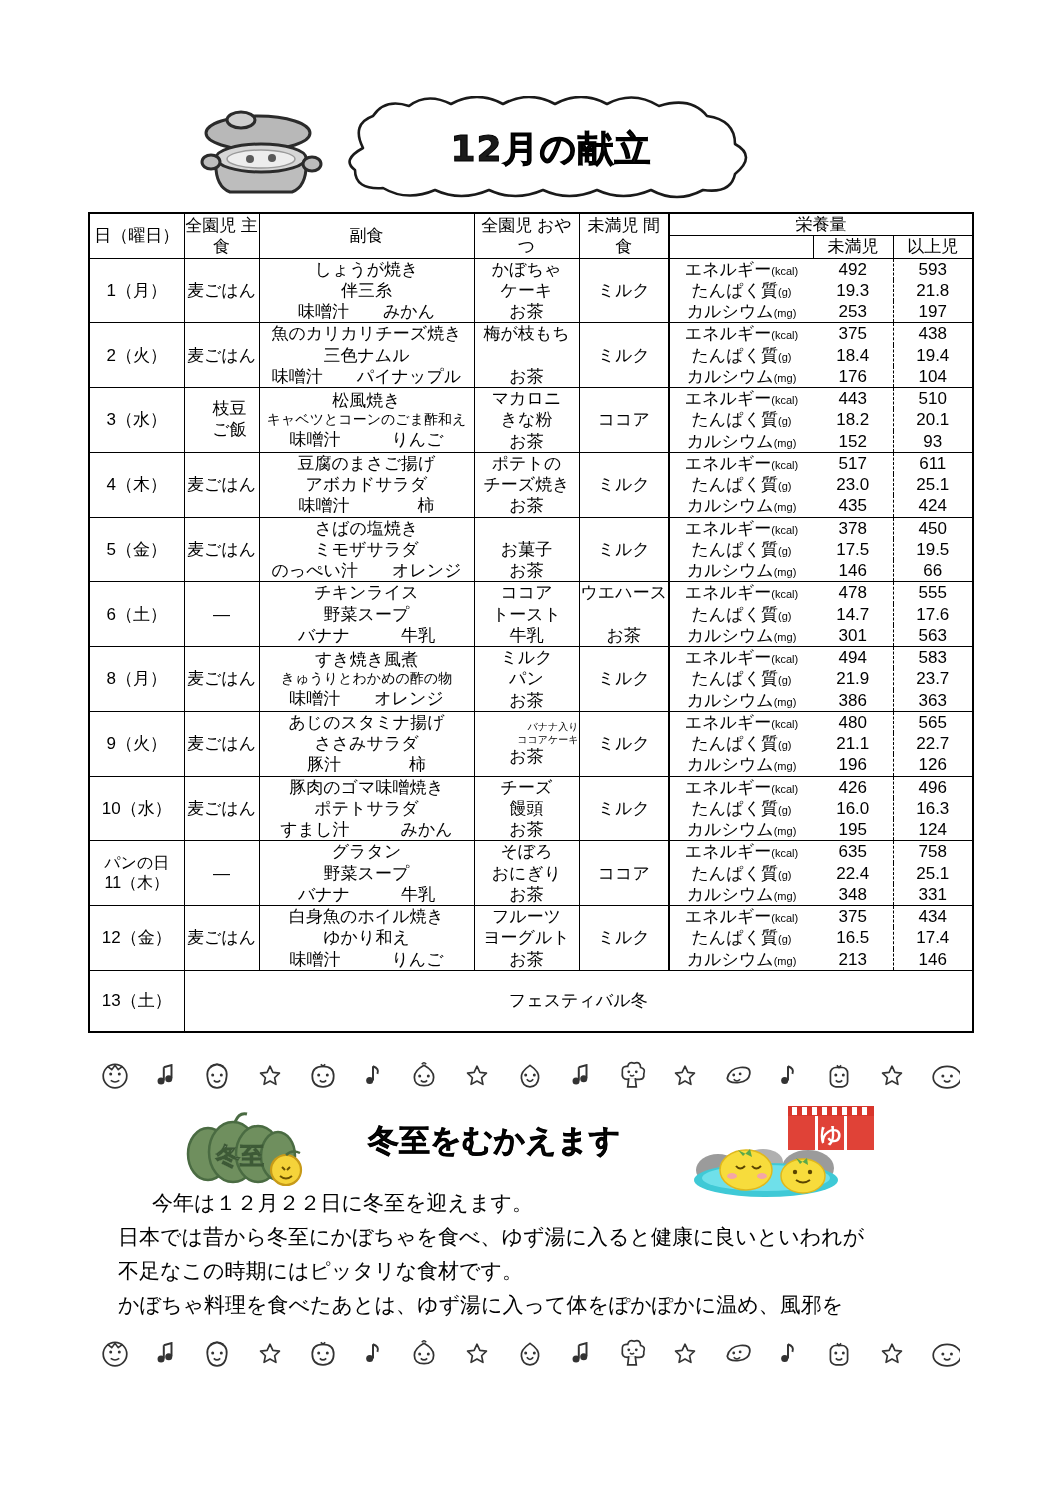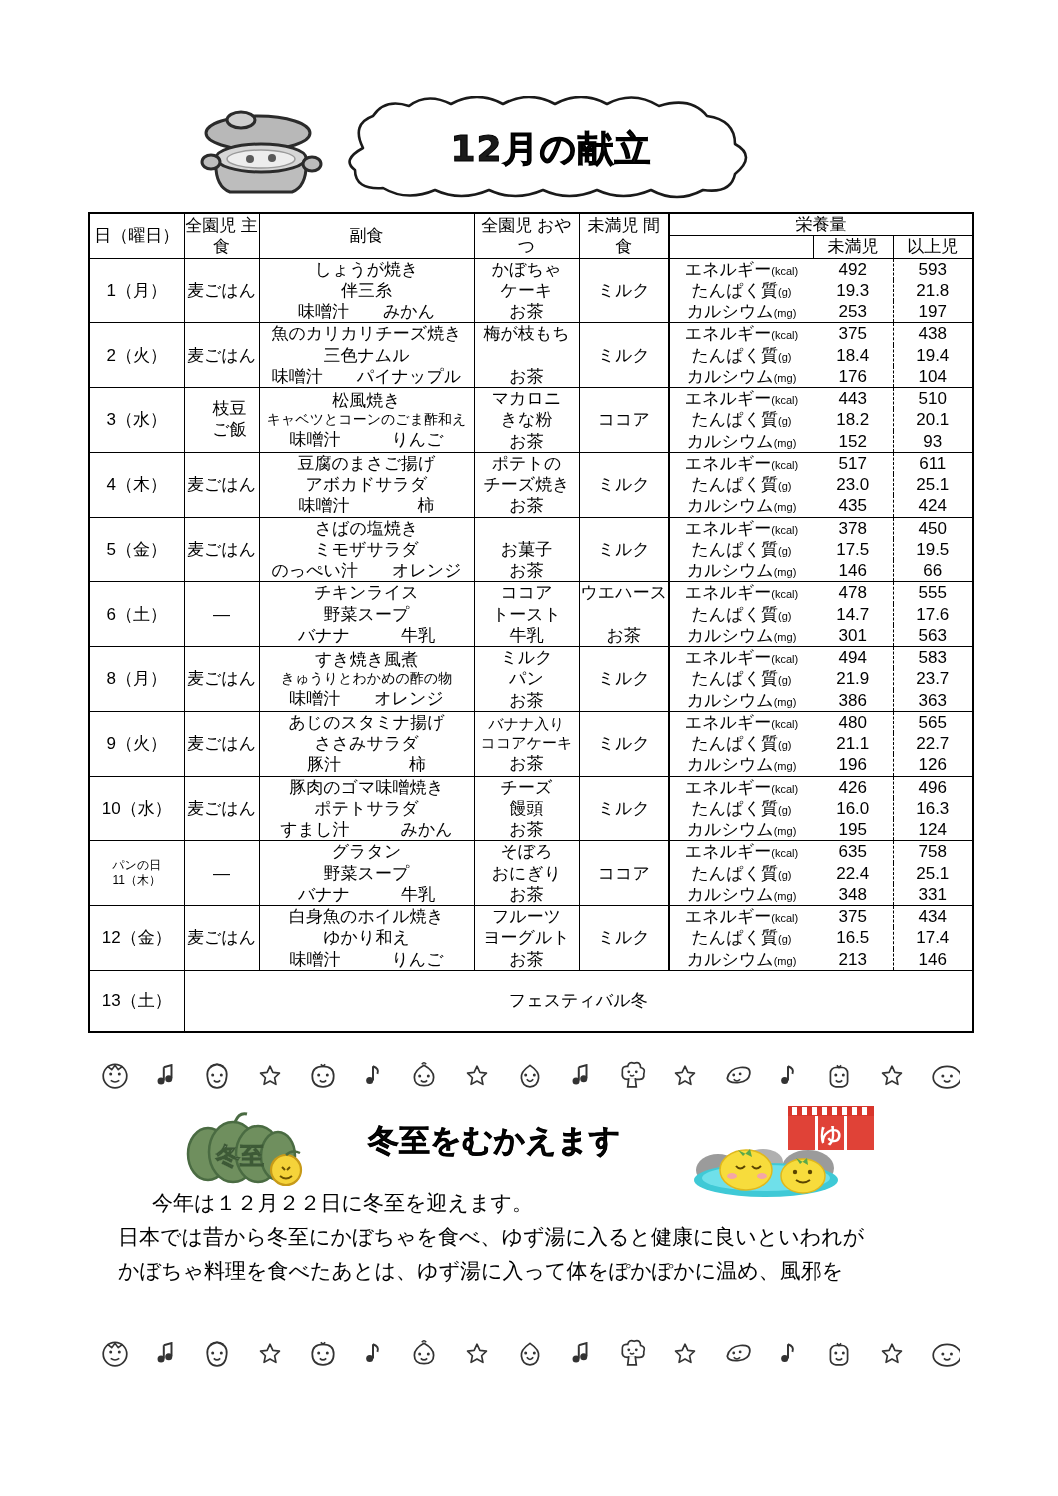--- a/index.html
+++ b/index.html
@@ -61,32 +61,32 @@
   .c-day{width:95px;}
   .c-main{width:75px;}
   .c-side{width:215px;}
   .c-snack{width:105px;}
   .c-msnack{width:90px;}
   .c-nutlabel{width:144px;}
   .c-n1{width:80px;}
   .c-n2{width:80px;}
 
   .day-cell{font-size:18px;letter-spacing:0px;}
-  .day-cell .small-line{font-size:12px;display:block;}
+  .day-cell .small-line{font-size:16px;display:block;}
   .main-cell{font-size:17px;}
   .main-cell .two{display:block;line-height:1.2;padding-left:16px;}
   .side-cell{
     text-align:left;padding:1px 0 1px 3px;
     font-size:18px;line-height:1.33;
   }
   .side-cell .ln{display:block;white-space:nowrap;}
   .side-cell .ln.small{font-size:14px;}
   .snack-cell{font-size:17px;line-height:1.35;}
   .snack-cell .ln{display:block;}
-  .snack-cell .ln.small{font-size:15px;line-height:1.3;}
+  .snack-cell .ln.small{font-size:10px;line-height:1.3;text-align:right;}
   .msnack-cell{font-size:17px;line-height:1.35;}
   .msnack-cell .ln{display:block;}
 
   .nut-label{
     text-align:left;padding-left:3px;font-size:14px;white-space:nowrap;
     border-right:none !important;
     line-height:1.2;
   }
   .nut-label .unit{font-size:11px;}
   .nut-v1{
@@ -749,20 +749,21 @@
         <circle cx="122" cy="68" r="2.2" fill="#5a4500"></circle>
         <path d="M108 76 q7 5 14 0" stroke="#5a4500" stroke-width="2" fill="none"></path>
         <path d="M108 54 l4 6 l7 -6 l1 7" fill="#5aa84a"></path>
       </svg>
     </div>
   </div>
 
   <div class="touji-body">
       <p class="indent">今年は１２月２２日に冬至を迎えます。</p>
       <p>日本では昔から冬至にかぼちゃを食べ、ゆず湯に入ると健康に良いといわれが</p>
+      <p>不足なこの時期にはピッタリな食材です。</p>
       <p>かぼちゃ料理を食べたあとは、ゆず湯に入って体をぽかぽかに温め、風邪を</p>
     </div>
 
   <div class="deco-row deco-bottom">
       <span>
         <svg width="30" height="30" viewBox="0 0 28 28">
           <circle cx="14" cy="15" r="11" fill="#fff" stroke="#333" stroke-width="1.6"></circle>
              <path d="M7 6 l4 3 l3 -4 l3 4 l4 -3" stroke="#333" stroke-width="1.5" fill="none"></path>
              <circle cx="10" cy="13" r="1.4" fill="#333"></circle>
           <circle cx="18" cy="13" r="1.4" fill="#333"></circle>

